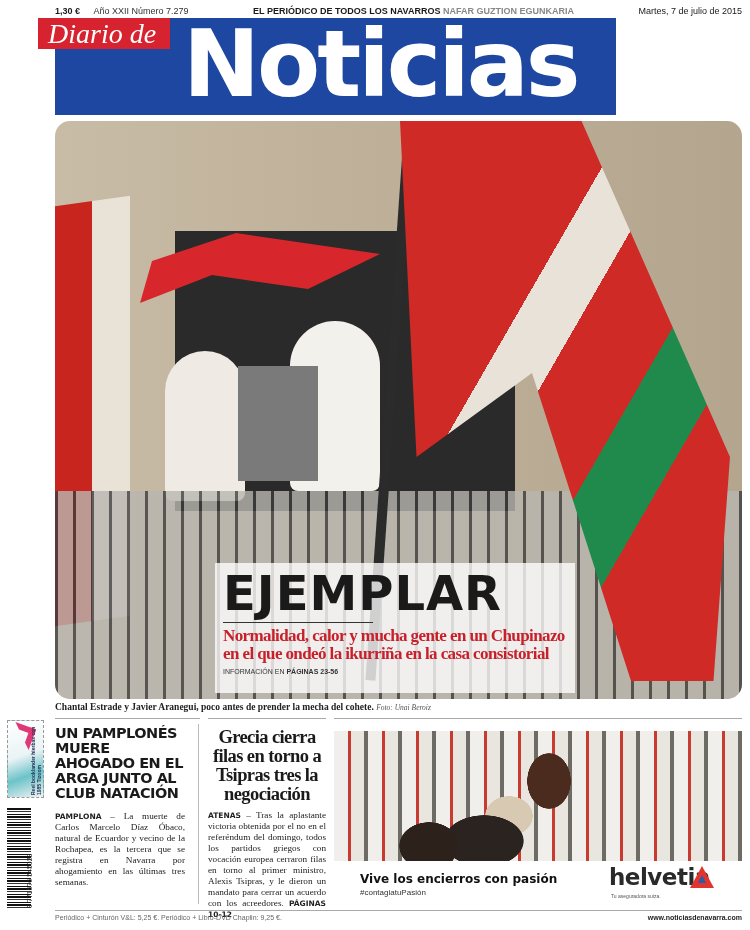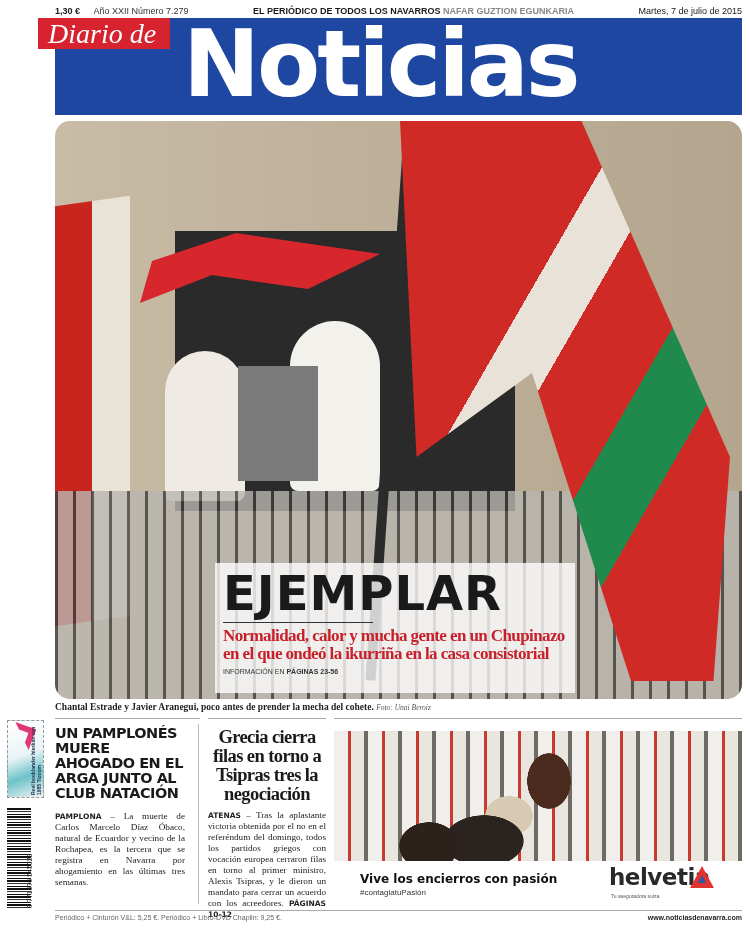--- a/index.html
+++ b/index.html
@@ -6,21 +6,21 @@
   html, body { width: 750px; height: 930px; background: #fff; overflow: hidden; }
   body { font-family: "Liberation Sans", sans-serif; color: #1a1a1a; position: relative; }
 
   .topbar { position: absolute; left: 55px; right: 8px; top: 4px; height: 14px; font-size: 9px; display: flex; justify-content: space-between; align-items: center; }
   .topbar .price { font-weight: bold; }
   .topbar .meta { color: #333; margin-left: 11px; }
   .topbar .motto b { font-weight: bold; color: #1a1a1a; }
   .topbar .motto span { color: #888; font-weight: bold; }
   .topbar .date { font-weight: normal; }
 
-  .masthead { position: absolute; left: 55px; top: 18px; width: 687px; height: 97px; background: #1d47a0; }
+  .masthead { position: absolute; left: 55px; top: 18px; width: 561px; height: 97px; background: #1d47a0; }
   .masthead .sub { position: absolute; left: -17px; top: 0; width: 132px; height: 31px; background: #d6232f; color: #fff; font-family: "Liberation Serif", serif; font-style: italic; font-size: 28px; line-height: 31px; padding-left: 10px; }
   .masthead .title { position: absolute; left: 128px; top: -6px; color: #fff; font-family: "DejaVu Sans", sans-serif; font-weight: bold; font-size: 92px; letter-spacing: -3px; line-height: 105px; }
 
   .hero { position: absolute; left: 55px; top: 121px; width: 687px; height: 578px; overflow: hidden;
     background:
       linear-gradient(180deg, rgba(220,210,190,0.0) 0%, rgba(0,0,0,0) 60%),
       linear-gradient(90deg, #c9bca6 0%, #bfb19a 40%, #b3a58e 100%); border-radius: 15px; }
   .hero .balcony { position: absolute; left: 0; right: 0; top: 370px; bottom: 0; background: repeating-linear-gradient(90deg, #3d3d3d 0 3px, #b9b6b0 3px 18px); opacity: 0.8; }
   .hero .window { position: absolute; left: 120px; top: 110px; width: 340px; height: 280px; background: #2a2a2a; }
   .hero .flag-left { position: absolute; left: 0; top: 80px; width: 75px; height: 420px; background: linear-gradient(90deg, #c8251f 0 50%, #e9e2d6 50% 100%); transform: skewY(-8deg); }

